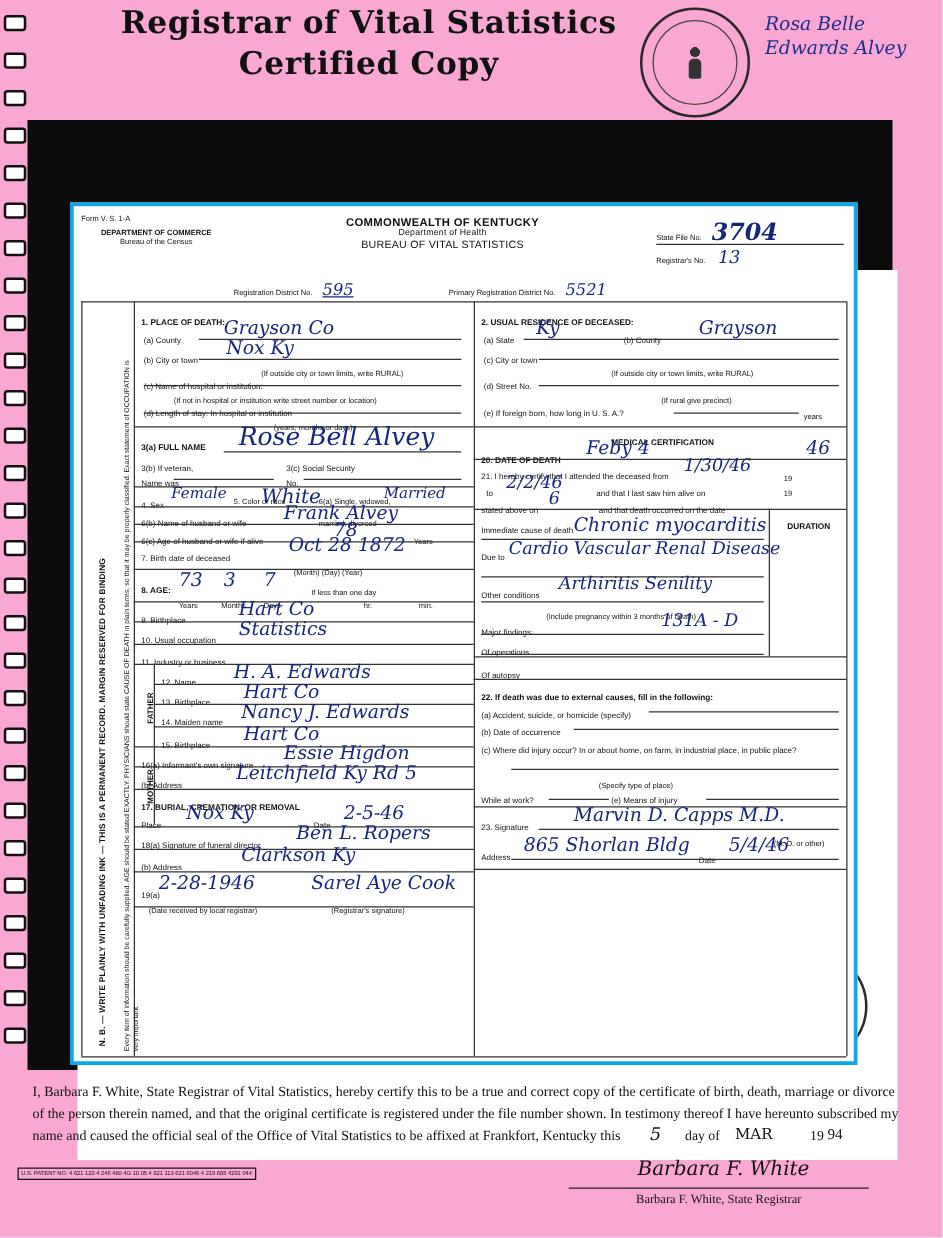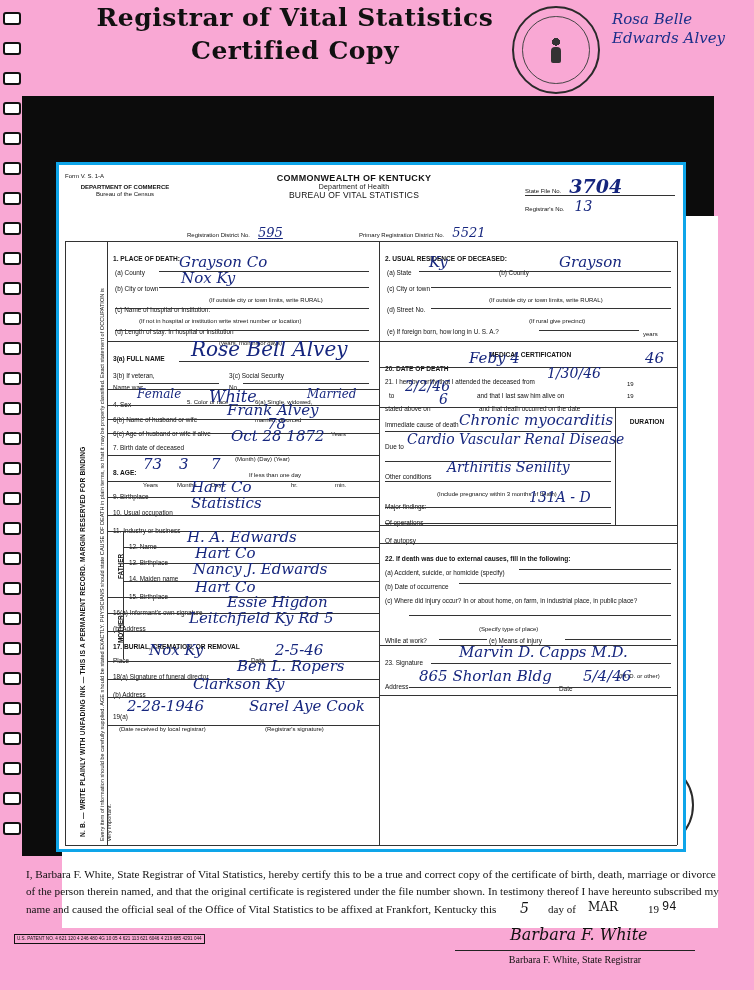--- a/index.html
+++ b/index.html
@@ -399,21 +399,21 @@
 
   </div>
 
   <div id="foot">
     <p>I, Barbara F. White, State Registrar of Vital Statistics, hereby certify this to be a true and correct copy of the certificate of birth, death, marriage or divorce of the person therein named, and that the original certificate is registered under the file number shown. In testimony thereof I have hereunto subscribed my name and caused the official seal of the Office of Vital Statistics to be affixed at Frankfort, Kentucky this</p>
   </div>
   <div style="position:absolute;left:520px;top:900px;font-family:'DejaVu Serif',serif;font-style:italic;font-size:14px;">5</div>
   <div style="position:absolute;left:548px;top:903px;font-family:'Liberation Serif',serif;font-size:11px;">day of</div>
   <div style="position:absolute;left:588px;top:900px;font-family:'DejaVu Serif',serif;font-size:12px;">MAR</div>
   <div style="position:absolute;left:648px;top:903px;font-family:'Liberation Serif',serif;font-size:11px;">19</div>
-  <div style="position:absolute;left:662px;top:900px;font-family:Liberation Mono, monospace;font-size:12px;">94</div>
+  <div style="position:absolute;left:662px;top:900px;font-family:Liberation Serif, serif;font-size:12px;">94</div>
 
   <div id="reg-sig">Barbara F. White</div>
   <div id="reg-sig-line"></div>
   <div id="reg-sig-cap">Barbara F. White, State Registrar</div>
 
   <div id="patent">U.S. PATENT NO. 4 621 120 4 246 480 4G 10 05 4 621 113 621 6046 4 219 685 4291 044</div>
 
 </div>
 
 </body></html>

